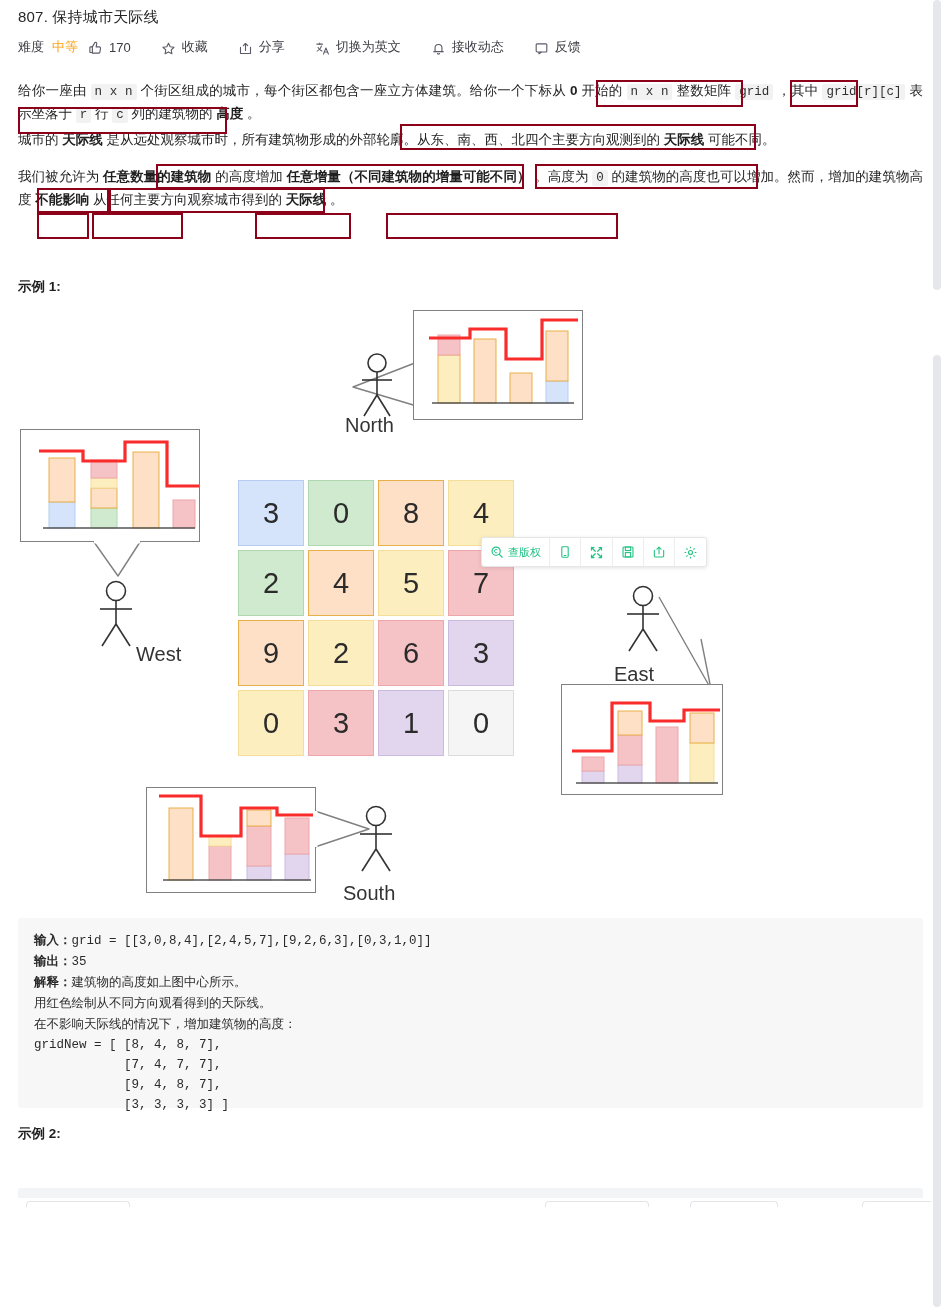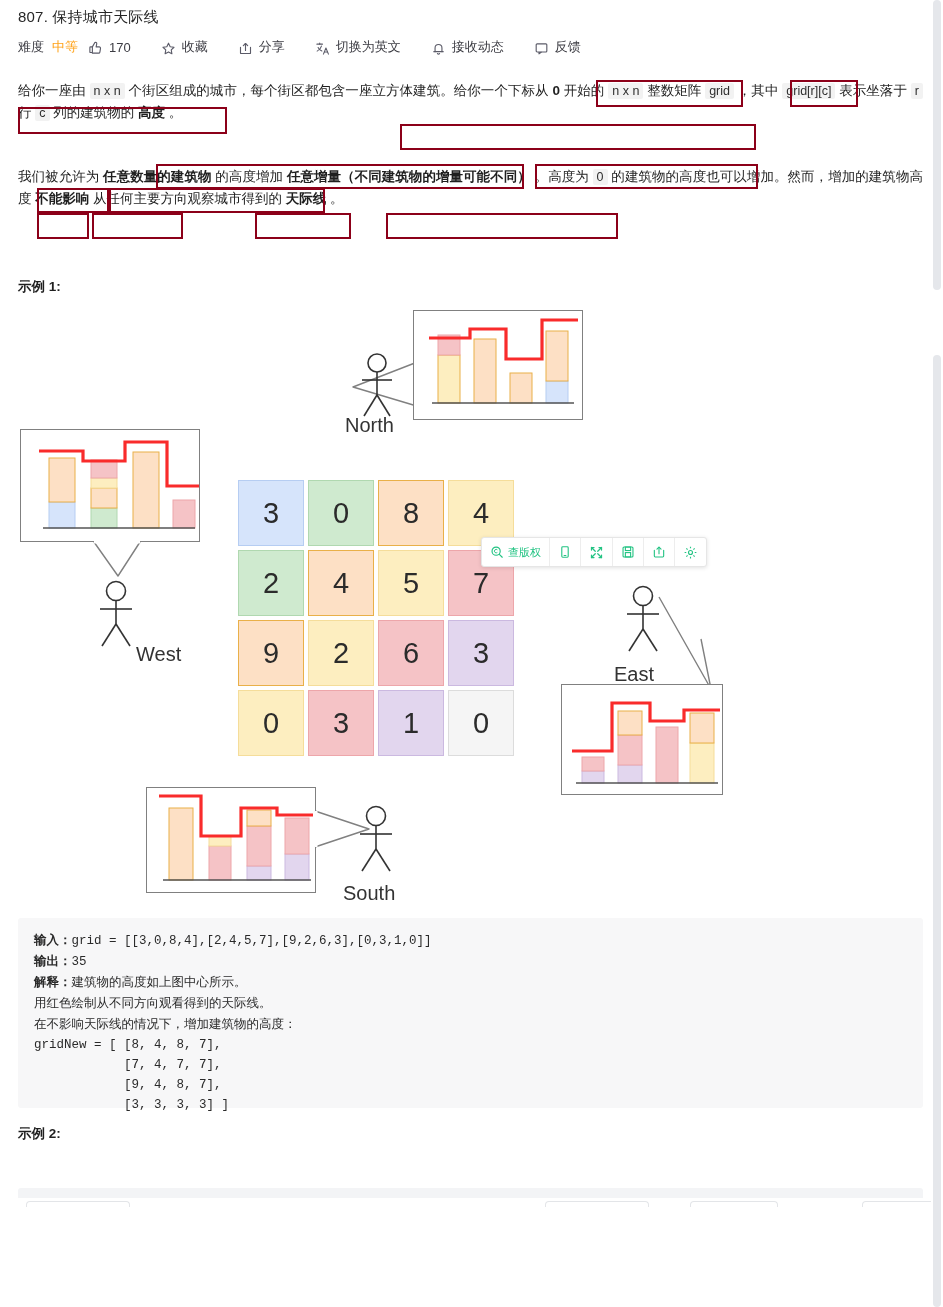--- a/index.html
+++ b/index.html
@@ -68,21 +68,21 @@
     line-height: 22px;
     color: #1f1f1f;
     text-align: justify;
   }
   .p1 { top: 80px; }
   .p2 { top: 129px; }
   .p3 { top: 166px; }
   .p4 { top: 215px; }
 
   .code {
-    font-family: Liberation Sans, sans-serif;
+    font-family: Liberation Mono, monospace;
     background: #f2f2f2;
     padding: 1px 4px;
     border-radius: 2px;
     font-size: 12.5px;
     color: #2f2f2f;
   }
   .b { font-weight: 700; }
 
   
   .hl {
@@ -265,20 +265,21 @@
           <rect x="3.5" y="4.5" width="17" height="13" rx="1.5"></rect>
           <path d="M8 17.5v3l4-3"></path>
         </svg>
       </span>
       <span class="mi-text">反馈</span>
     </div>
   </div>
 
   <div class="para p1"><span>给你一座由 </span><span class="code">n x n</span><span> 个街区组成的城市，每个街区都包含一座立方体建筑。给你一个下标从 </span><span class="b">0</span><span> 开始的 </span><span class="code">n x n</span><span> 整数矩阵 </span><span class="code">grid</span><span> ，其中 </span><span class="code">grid[r][c]</span><span> 表示坐落于 </span><span class="code">r</span><span> 行 </span><span class="code">c</span><span> 列的建筑物的 </span><span class="b">高度</span><span> 。</span></div>
 
+  <div class="para p2"><span>城市的 </span><span class="b">天际线</span><span> 是从远处观察城市时，所有建筑物形成的外部轮廓。从东、南、西、北四个主要方向观测到的 </span><span class="b">天际线</span><span> 可能不同。</span></div>
 
   <div class="para p3"><span>我们被允许为 </span><span class="b">任意数量的建筑物</span><span> 的高度增加 </span><span class="b">任意增量（不同建筑物的增量可能不同）</span><span> 。高度为 </span><span class="code">0</span><span> 的建筑物的高度也可以增加。然而，增加的建筑物高度 </span><span class="b">不能影响</span><span> 从任何主要方向观察城市得到的 </span><span class="b">天际线</span><span> 。</span></div>
 
 
   <div id="annot-layer">
       <div class="hl" style="left: 596px; top: 80px; width: 147px; height: 27px; border-color: rgb(140, 0, 25);"></div>
       <div class="hl" style="left: 790px; top: 80px; width: 68px; height: 27px; border-color: rgb(140, 0, 25);"></div>
       <div class="hl" style="left: 18px; top: 107px; width: 209px; height: 27px; border-color: rgb(140, 0, 25);"></div>
       <div class="hl" style="left: 400px; top: 124px; width: 356px; height: 26px; border-color: rgb(140, 0, 25);"></div>
       <div class="hl" style="left: 156px; top: 164px; width: 368px; height: 25px; border-color: rgb(140, 0, 25);"></div>

